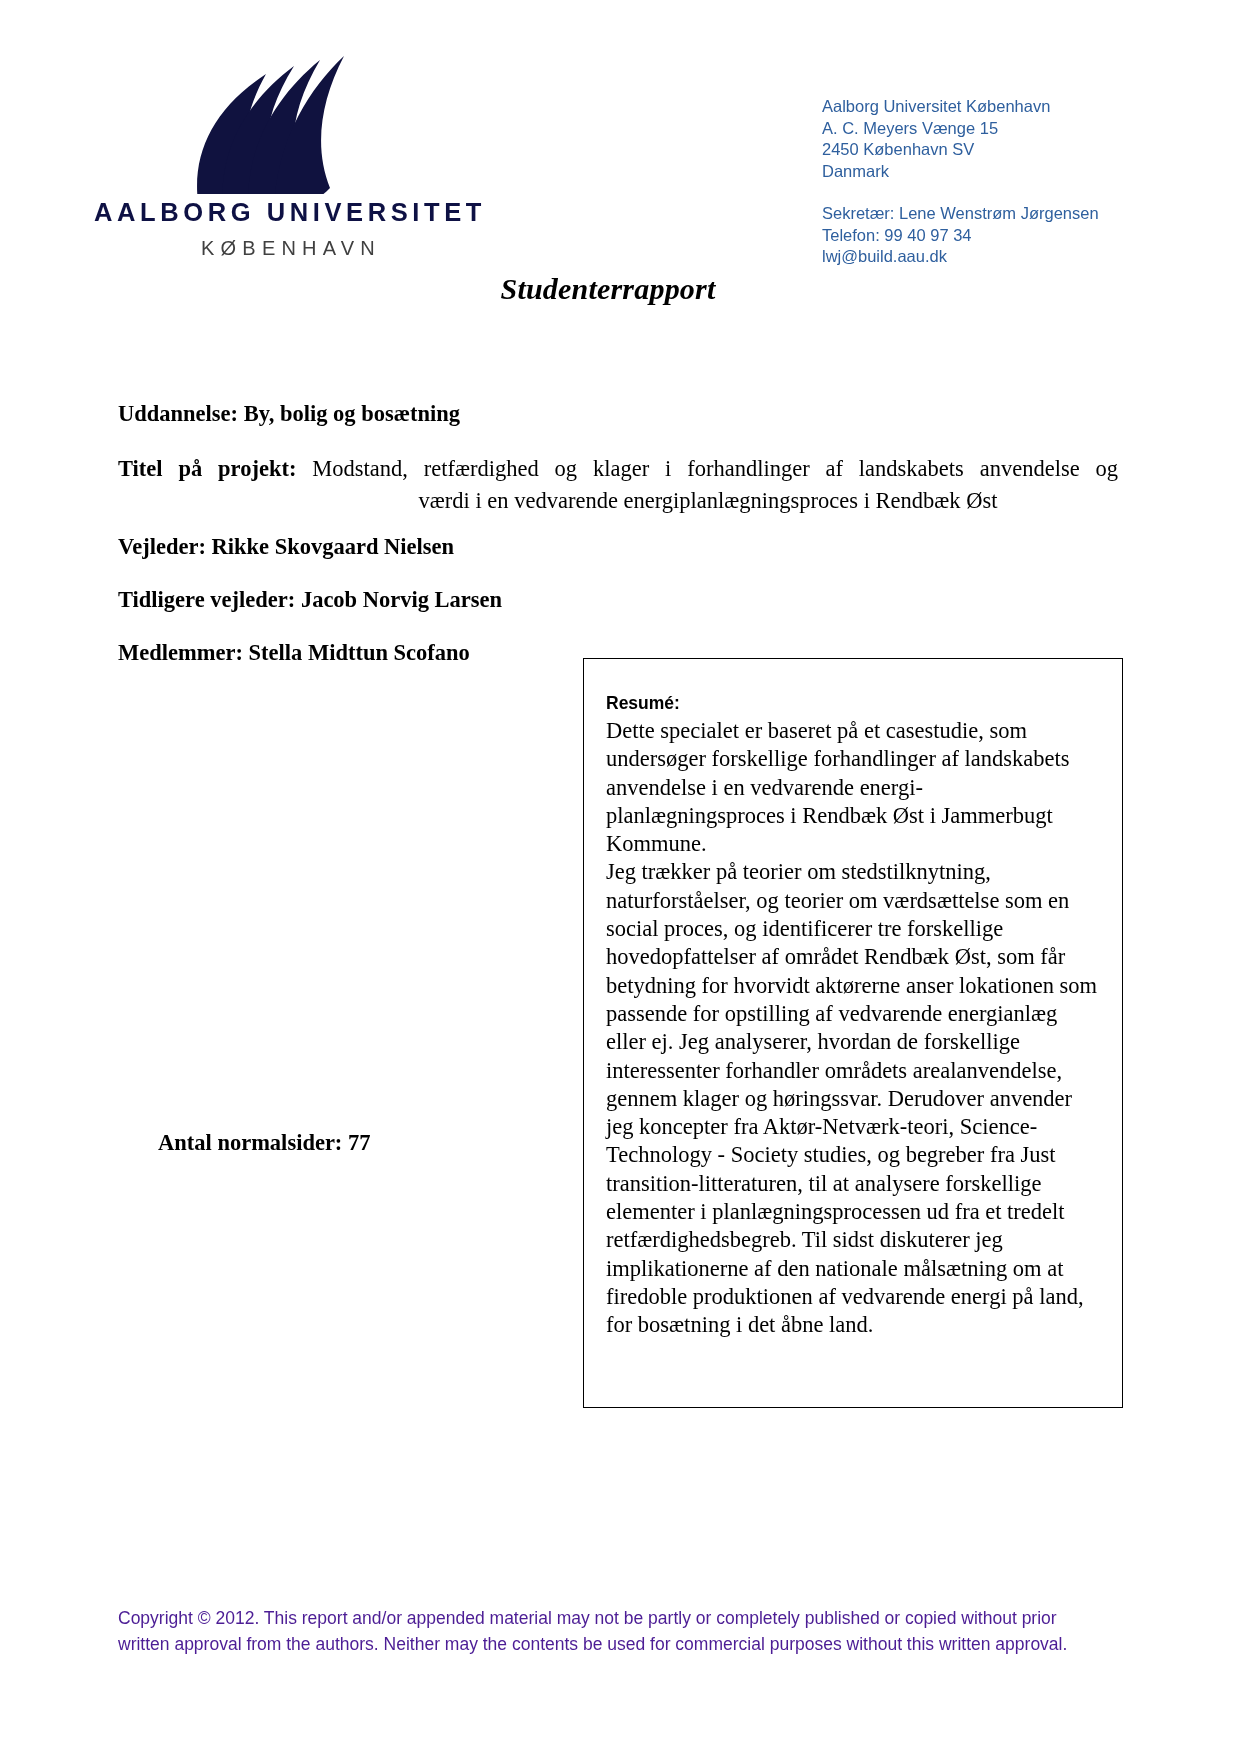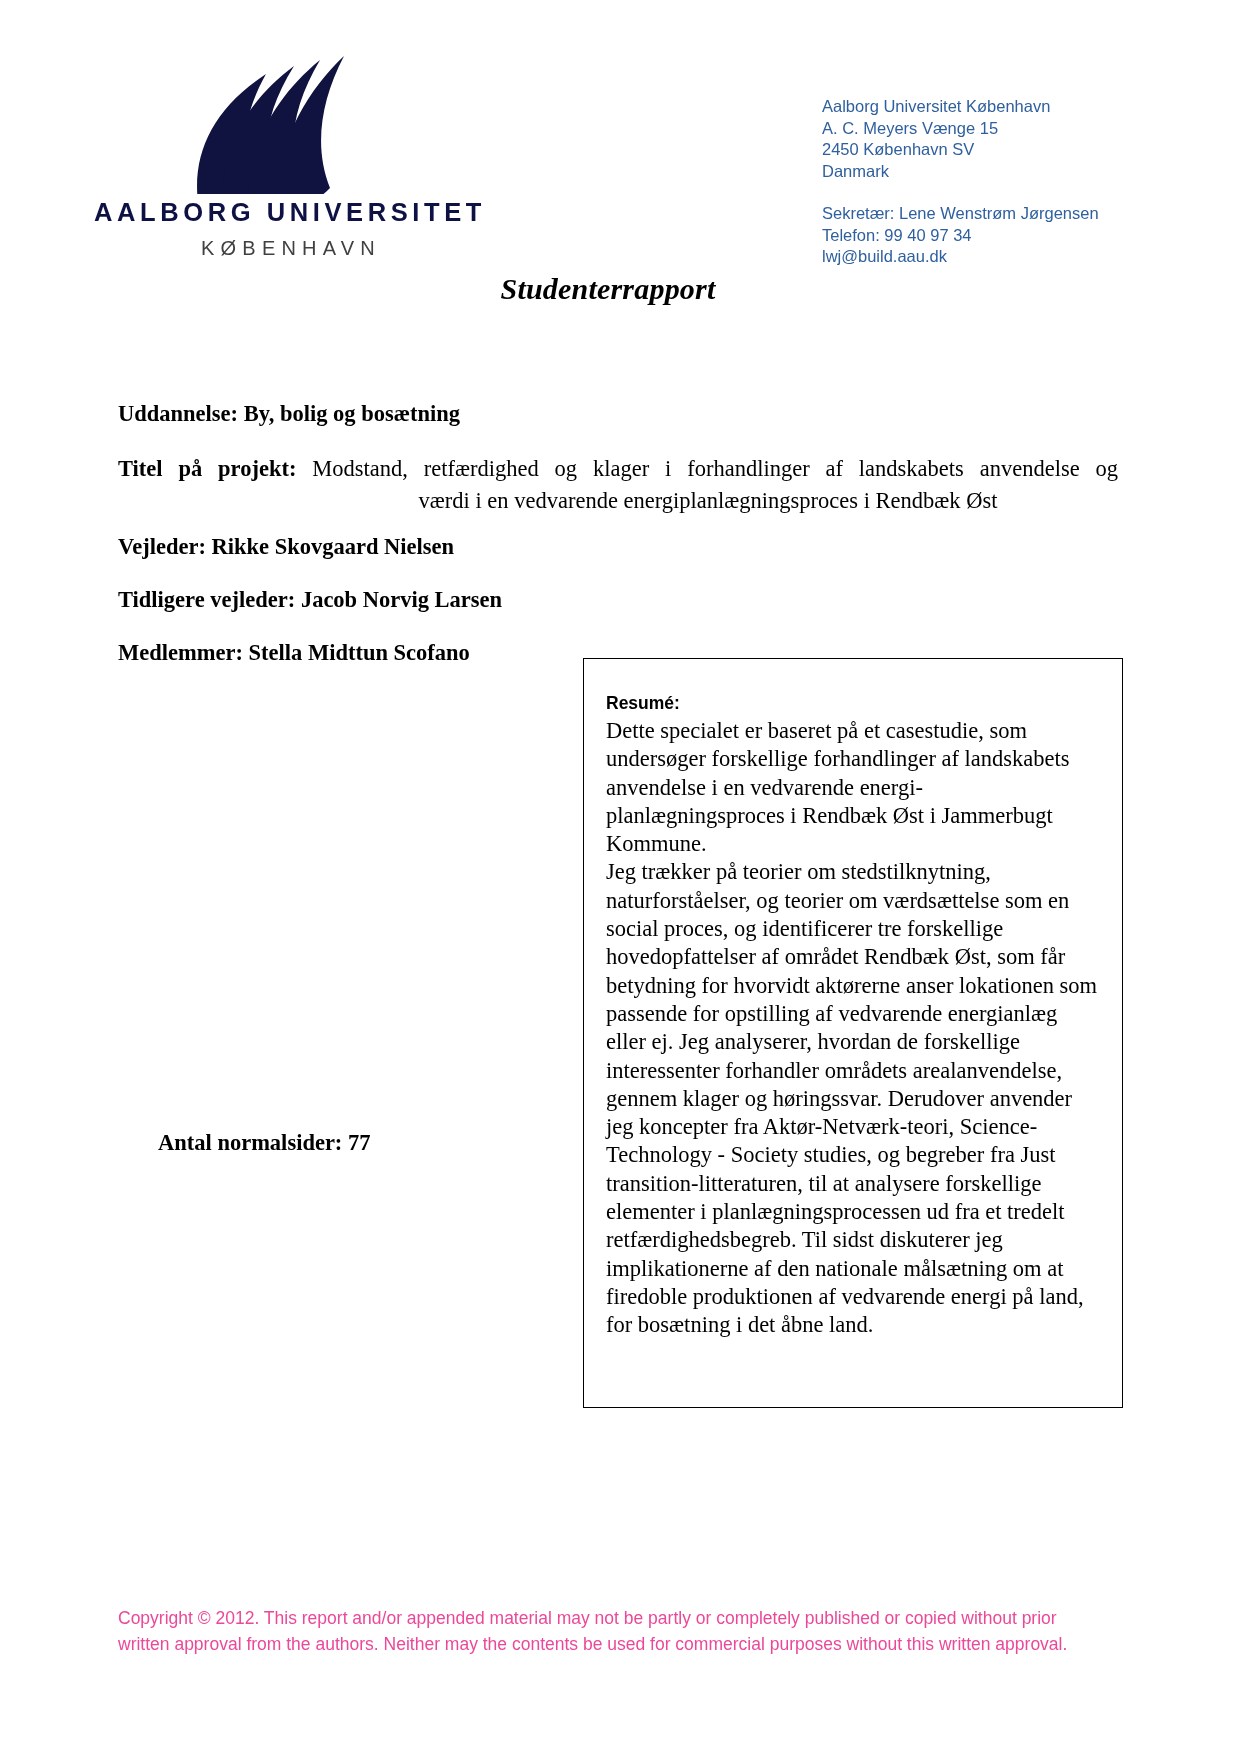--- a/index.html
+++ b/index.html
@@ -162,21 +162,21 @@
 
   
   .footer {
     position: absolute;
     left: 118px;
     top: 1605px;
     width: 1000px;
     font-family: "Liberation Sans", sans-serif;
     font-size: 17.5px;
     line-height: 26px;
-    color: #ec4899;
+    color: #4c1d95;
   }
 </style>
 </head>
 <body>
 
 <div class="page">
 
   <div class="header">
 
     <div class="logo-block">

